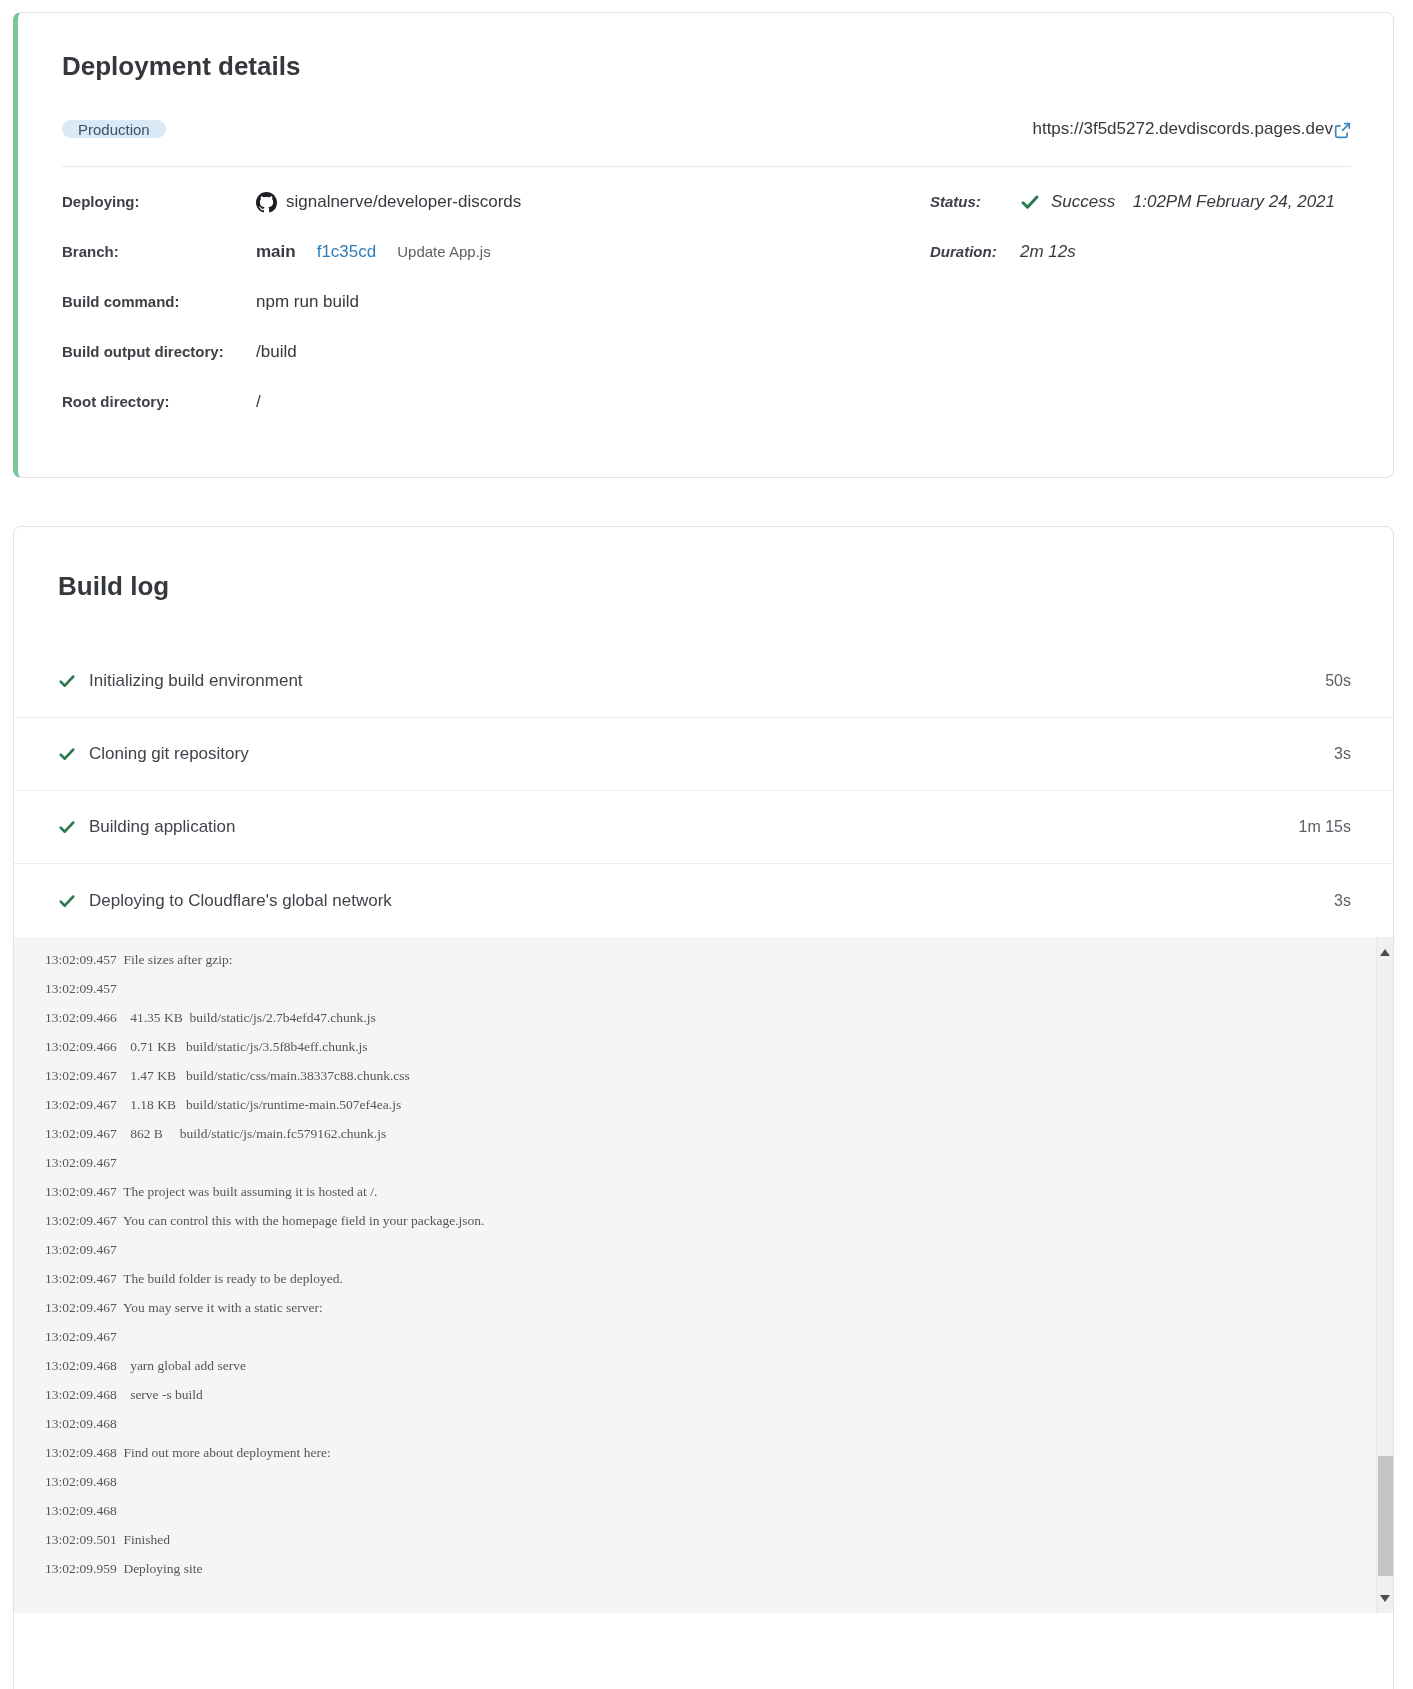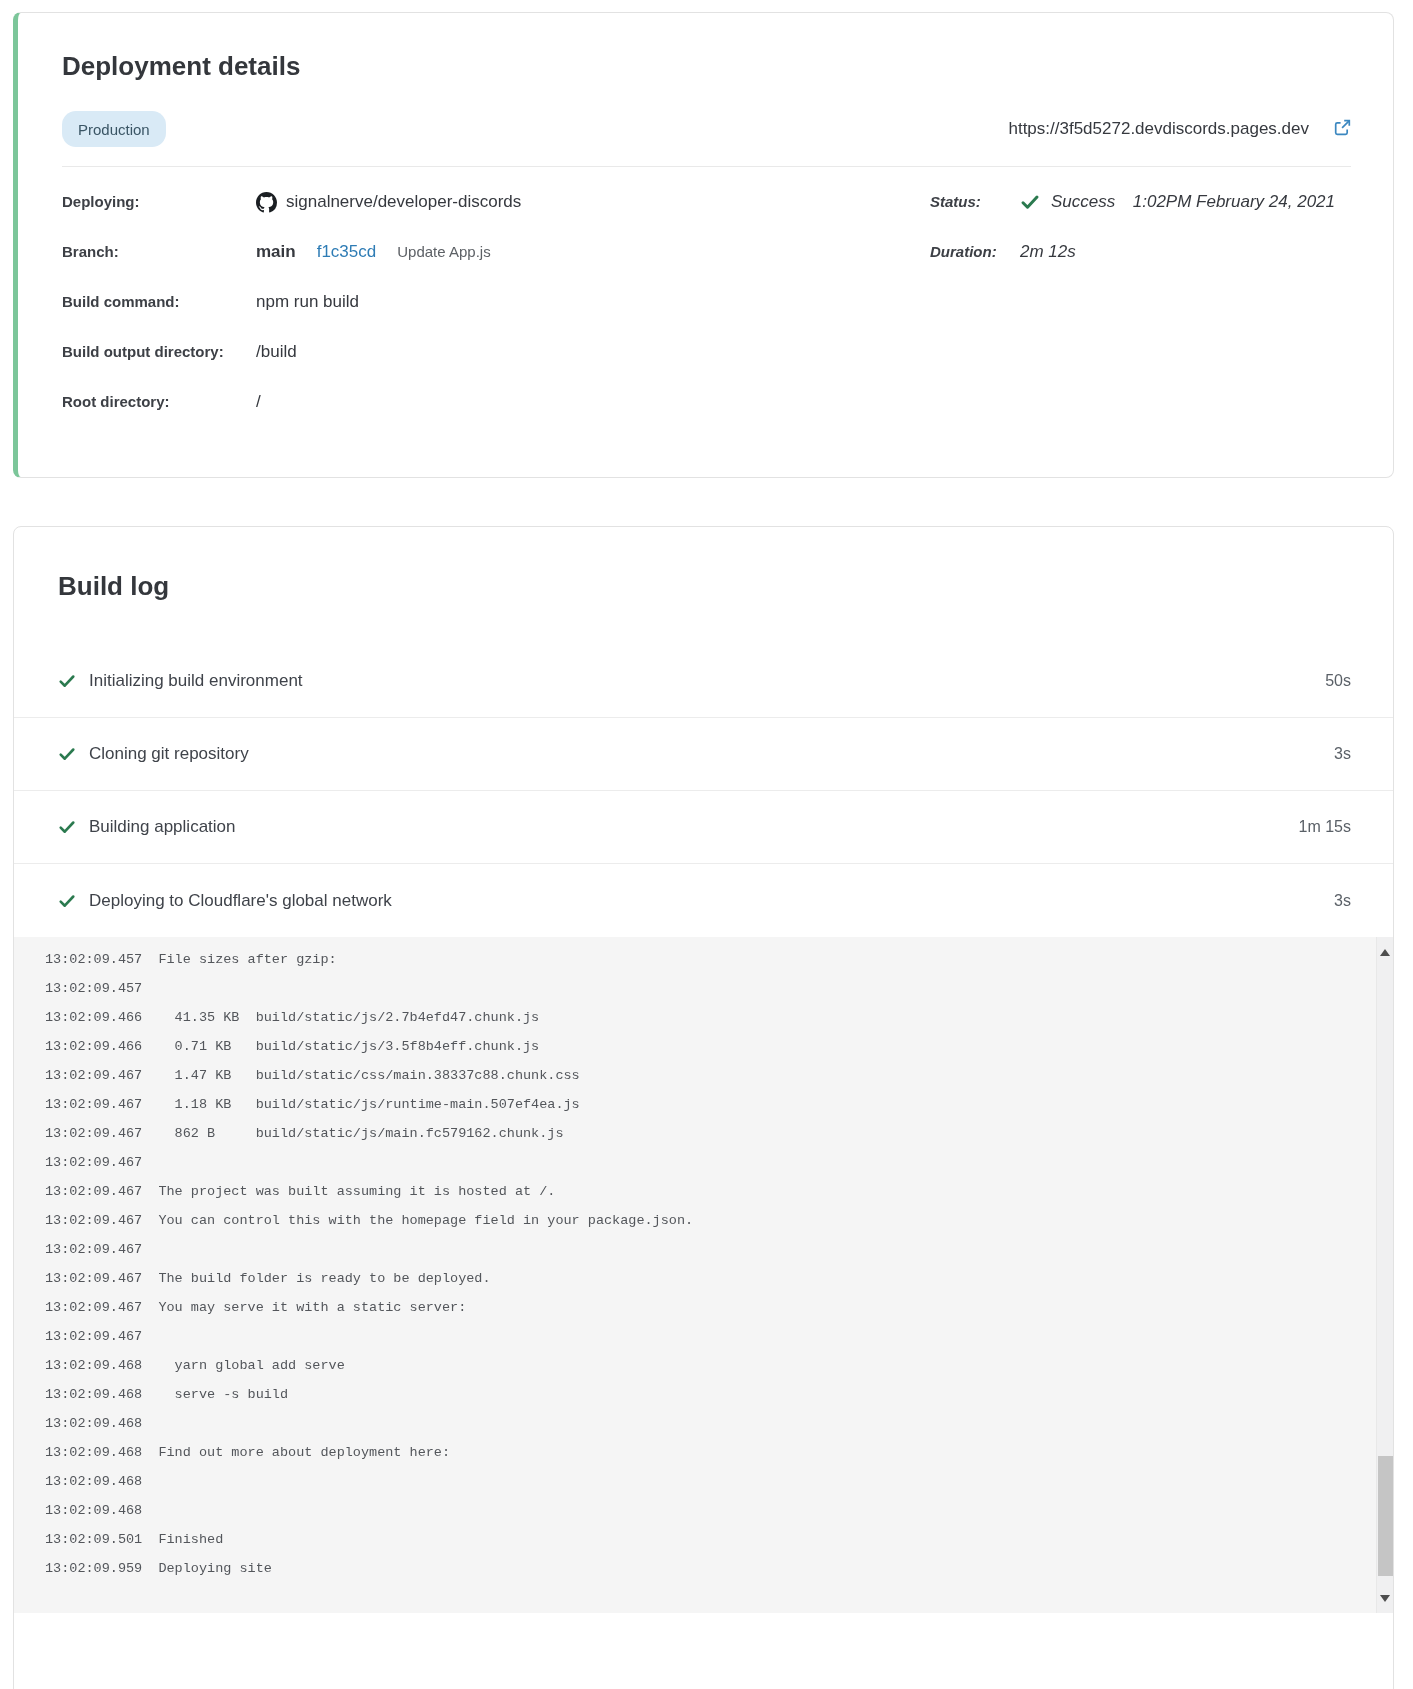--- a/index.html
+++ b/index.html
@@ -8,23 +8,23 @@
     --log-bg:#f5f5f5; --log-text:#53565b; --border:#e2e2e2; --scroll-thumb:#c5c5c5;
   }
   *{box-sizing:border-box;}
   html,body{margin:0;padding:0;background:#ffffff;}
   body{width:1413px;font-family:"Liberation Sans",sans-serif;color:var(--text-primary);}
   .card{border:1px solid var(--border);border-radius:8px;background:#fff;}
   .card-deploy{margin:12px 19px 0 13px;border-left:5px solid var(--accent-green);padding:38px 42px 36px 44px;}
   h1,h2{font-size:26px;line-height:30px;font-weight:700;color:#34373c;margin:0;}
   h1{margin-bottom:34px;}
   .head-row{display:flex;justify-content:space-between;align-items:center;height:28px;margin-bottom:23px;}
-  .badge{display:inline-flex;align-items:center;height:36px;padding:0 16px;border-radius:14px;
+  .badge{display:inline-flex;align-items:center;height:18px;padding:0 16px;border-radius:14px;
          background:var(--badge-bg);color:var(--badge-text);font-size:15px;}
-  .deploy-url{display:inline-flex;align-items:flex-start;gap:25px;font-size:17px;color:var(--text-primary);text-decoration:none;cursor:pointer;}
+  .deploy-url{display:inline-flex;align-items:flex-end;gap:1px;font-size:17px;color:var(--text-primary);text-decoration:none;cursor:pointer;}
   .deploy-url svg{display:block;}
   .divider{margin:0;border:0;border-top:1px solid #e9e9e9;}
   .details{position:relative;padding-top:24px;}
   .detail-row{display:flex;align-items:center;line-height:22px;margin-bottom:28px;font-size:17px;}
   .details > .detail-row:last-of-type{margin-bottom:0;}
   .label{width:194px;flex:none;font-size:15px;font-weight:bold;color:#3d4046;}
   .right-col{position:absolute;left:868px;top:24px;right:16px;font-style:italic;}
   .right-col .label{width:90px;}
   .repo-value{display:inline-flex;align-items:center;gap:9px;cursor:pointer;}
   .branch-name{font-weight:bold;margin-right:21px;}
@@ -34,21 +34,21 @@
   .status-row .check{margin-right:11px;}
   .timestamp{margin-left:auto;}
   .card-log{margin:48px 19px 40px 13px;padding:44px 0 0;overflow:hidden;}
   .card-log h2{margin:0 0 44px 44px;}
   .stage{display:flex;align-items:center;height:73px;padding:0 42px 0 44px;border-bottom:1px solid #ececec;cursor:pointer;}
   .stage:last-child{border-bottom:none;}
   .stage .check{margin-right:13px;}
   .stage-label{font-size:17px;color:#3f434a;}
   .stage-duration{margin-left:auto;font-size:16px;color:var(--text-secondary);}
   .console{position:relative;background:var(--log-bg);height:676px;padding:8px 60px 0 31px;overflow:hidden;
-           font-family:Liberation Mono, monospace;font-size:13.5px;color:var(--log-text);}
+           font-family:Liberation Serif, serif;font-size:13.5px;color:var(--log-text);}
   .log-line{white-space:pre;line-height:29px;height:29px;}
   .scrollbar{position:absolute;top:0;right:0;bottom:0;width:17px;background:#f0f0f1;border-left:1px solid #e8e8e8;}
   .sb-btn{position:absolute;left:0;width:16px;height:30px;display:flex;align-items:center;justify-content:center;cursor:pointer;}
   .sb-up{top:0;}
   .sb-down{bottom:0;}
   .tri-up{width:0;height:0;border-left:5px solid transparent;border-right:5px solid transparent;border-bottom:7px solid #4e4e4e;}
   .tri-down{width:0;height:0;border-left:5px solid transparent;border-right:5px solid transparent;border-top:7px solid #4e4e4e;}
   .sb-thumb{position:absolute;left:1px;width:15px;top:519px;height:120px;background:var(--scroll-thumb);cursor:pointer;}
   .card-bottom-space{height:84px;background:#fff;}
 </style>

